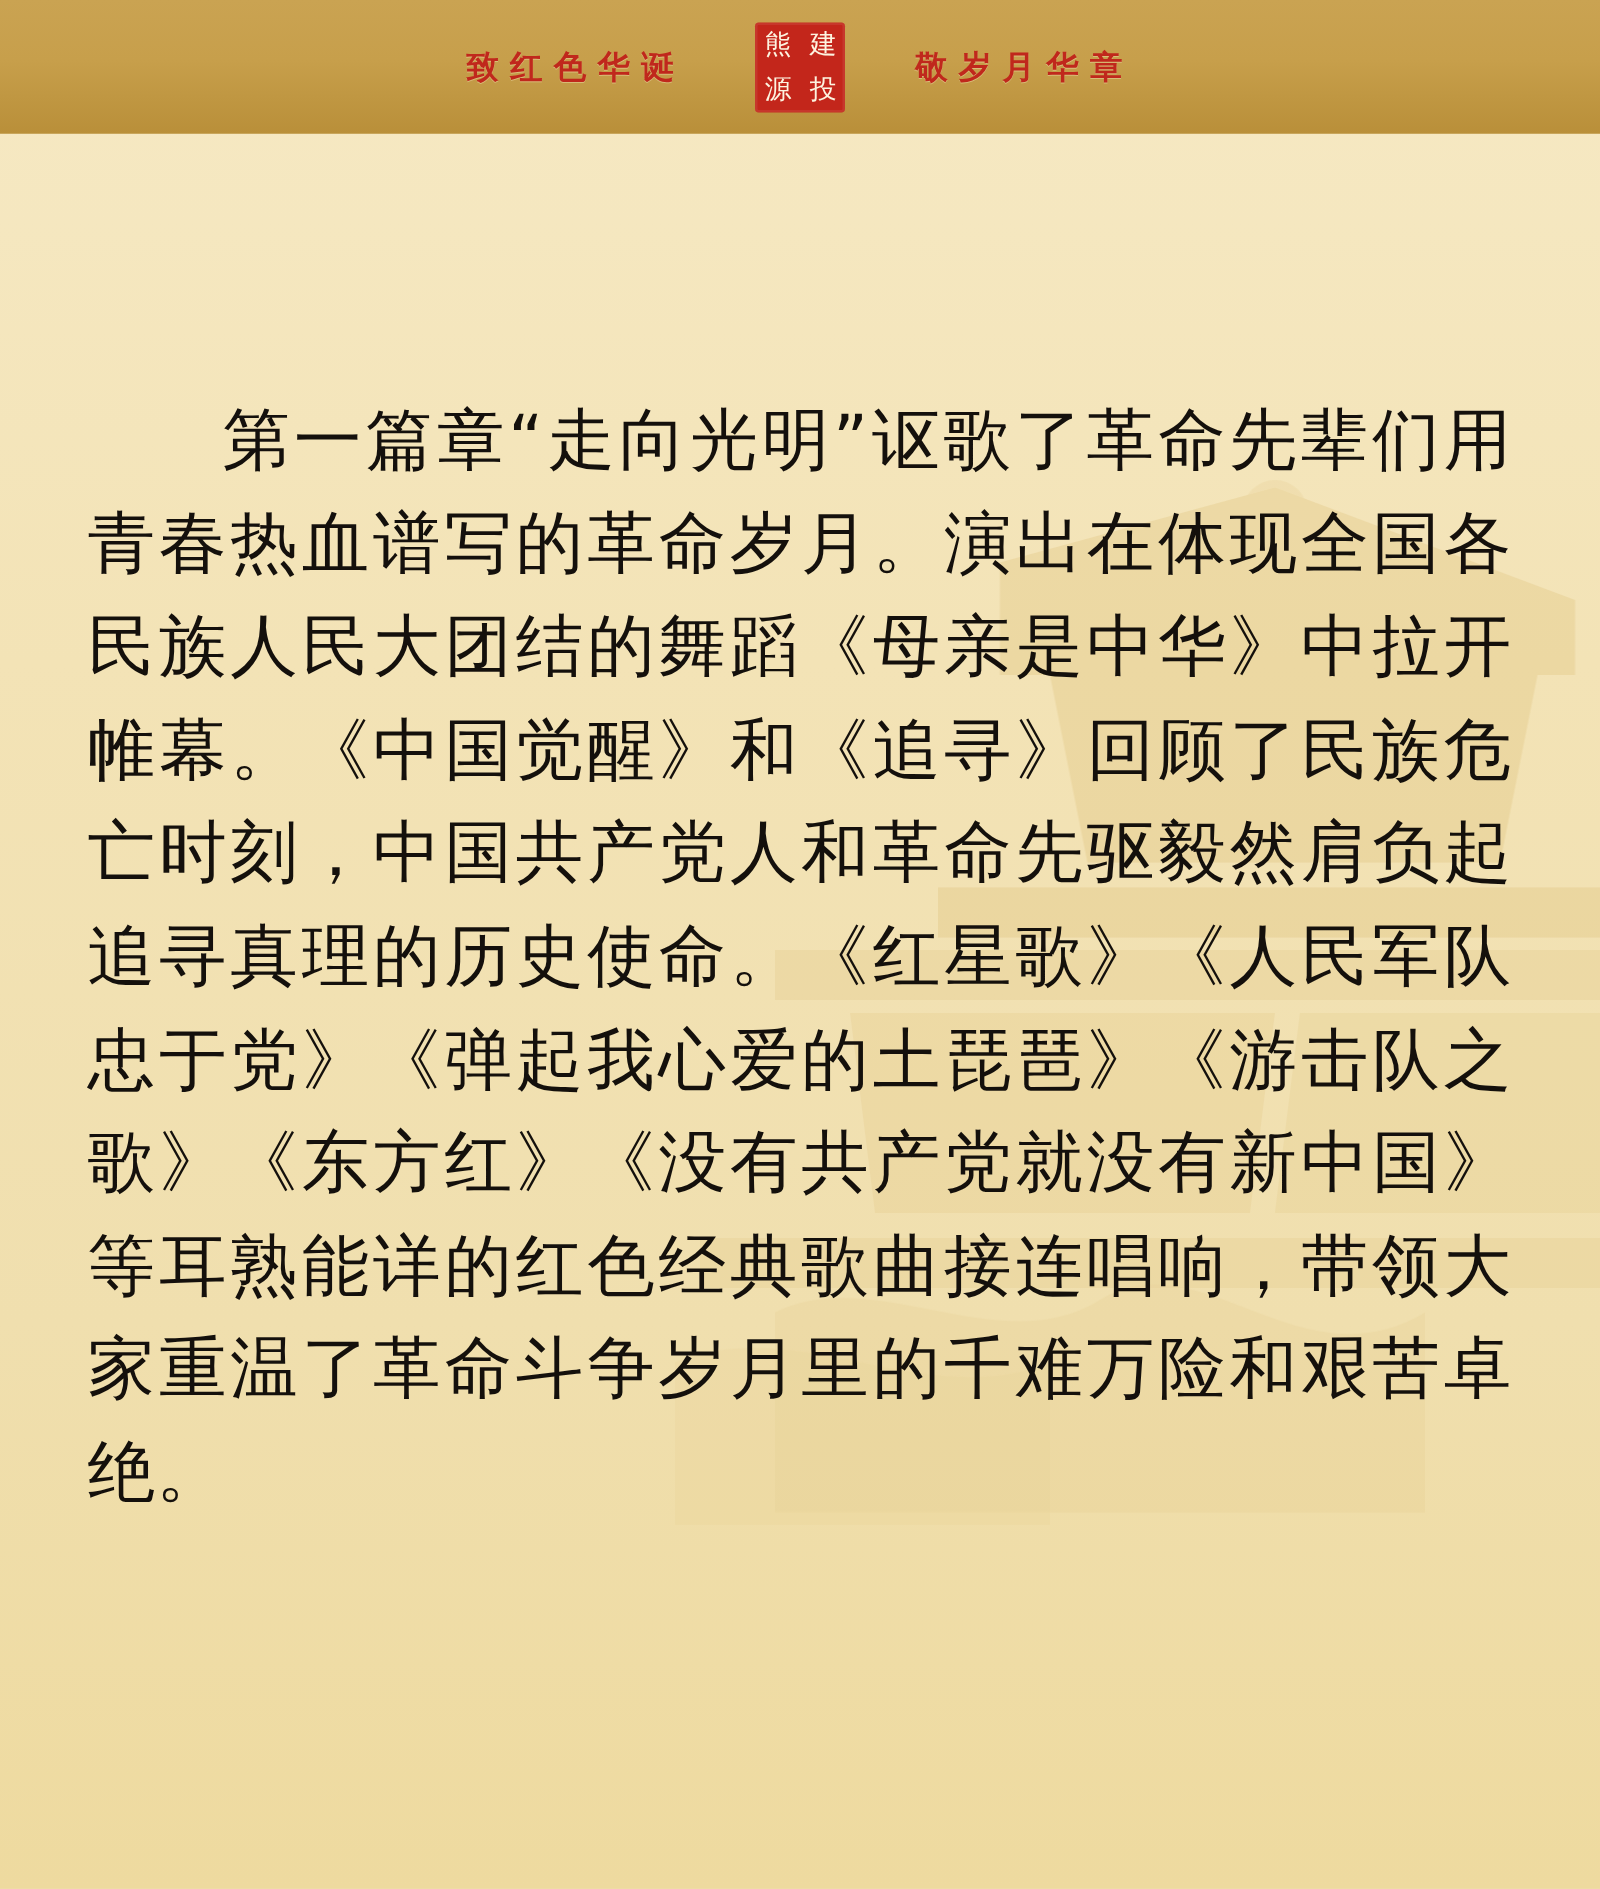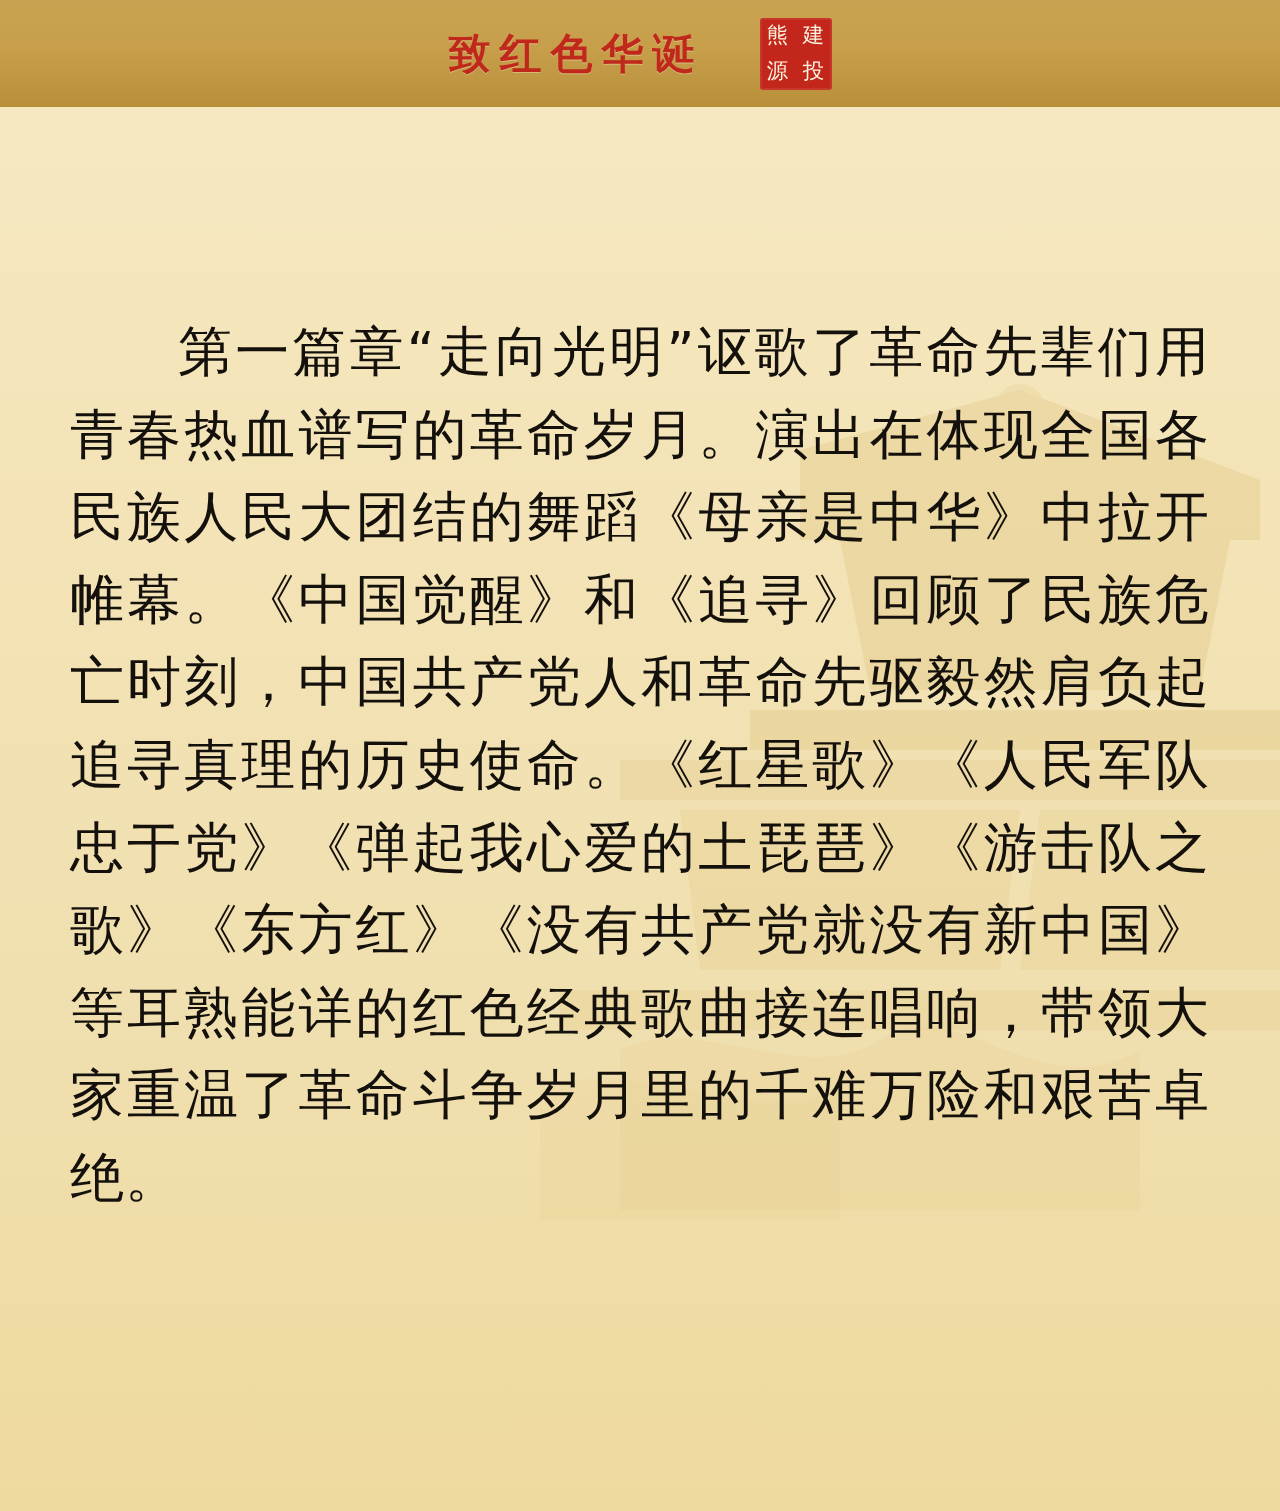--- a/index.html
+++ b/index.html
@@ -34,21 +34,21 @@
     box-sizing: border-box;
     z-index: 5;
   }
   .header-inner {
     display: flex;
     align-items: center;
     justify-content: center;
     gap: 56px;
   }
   .header-text {
-    font-size: 42px;
+    font-size: 26px;
     letter-spacing: 9px;
     color: #c0281c;
     font-weight: 600;
     font-family: Liberation Mono, monospace;
     text-shadow: 0 1px 0 rgba(255,245,210,0.35);
     white-space: nowrap;
   }
   .seal {
     width: 72px;
     height: 72px;
@@ -108,20 +108,21 @@
 
   <div class="header">
     <div class="header-inner">
       <div class="header-text">致红色华诞</div>
       <div class="seal">
         <span>熊</span>
         <span>建</span>
         <span>源</span>
         <span>投</span>
       </div>
+      <div class="header-text">敬岁月华章</div>
     </div>
   </div>
 
   <svg class="watermark" viewBox="0 0 820 900" xmlns="http://www.w3.org/2000/svg">
     <g fill="#d9b86a" opacity="0.85">
       <path d="M300 120 L520 60 L760 150 L760 210 L300 210 Z"></path>
       <path d="M340 210 L730 210 L700 360 L370 360 Z"></path>
       <rect x="395" y="240" width="34" height="110"></rect>
       <rect x="470" y="240" width="34" height="110"></rect>
       <rect x="545" y="240" width="34" height="110"></rect>

